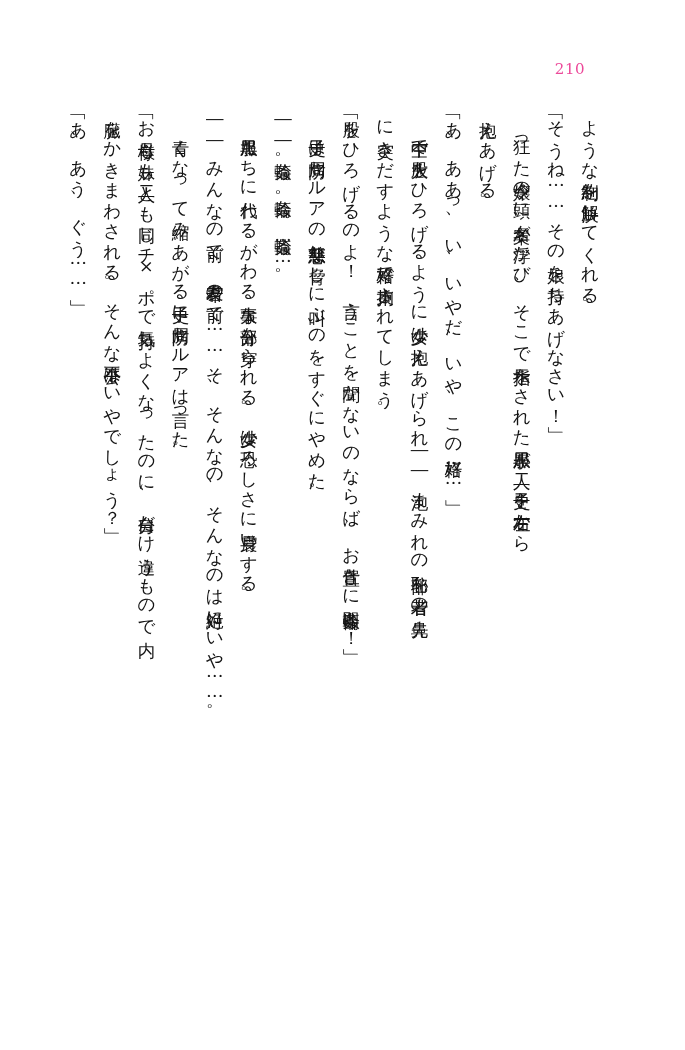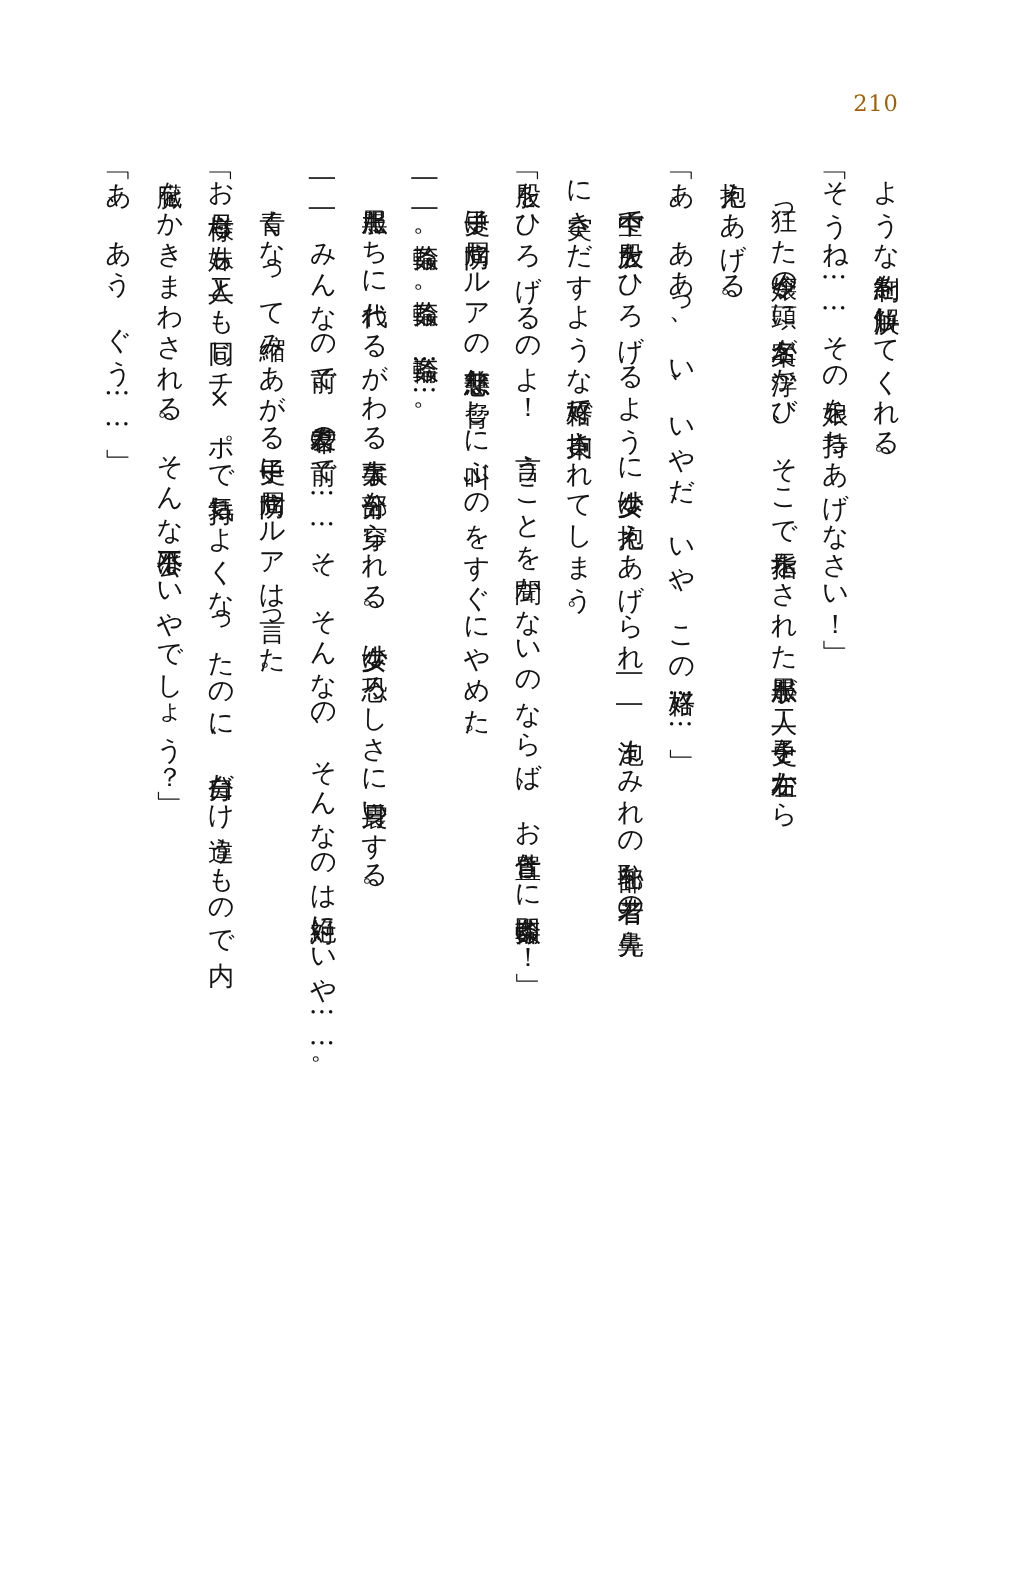--- a/index.html
+++ b/index.html
@@ -20,25 +20,25 @@
     position: relative;
     width: 685px;
     height: 1050px;
     box-sizing: border-box;
   }
 
   
   .page-number {
     position: absolute;
     top: 60px;
-    right: 86px;
+    right: 100px;
     font-size: 15px;
     letter-spacing: 0.5px;
     font-family: "DejaVu Serif", "Liberation Serif", serif;
-    color: #a16207;
+    color: #ec4899;
   }
 
   
   .text-block {
     position: absolute;
     top: 108px;
     right: 78px;
     height: 830px;
     width: 530px;
     writing-mode: vertical-rl;

